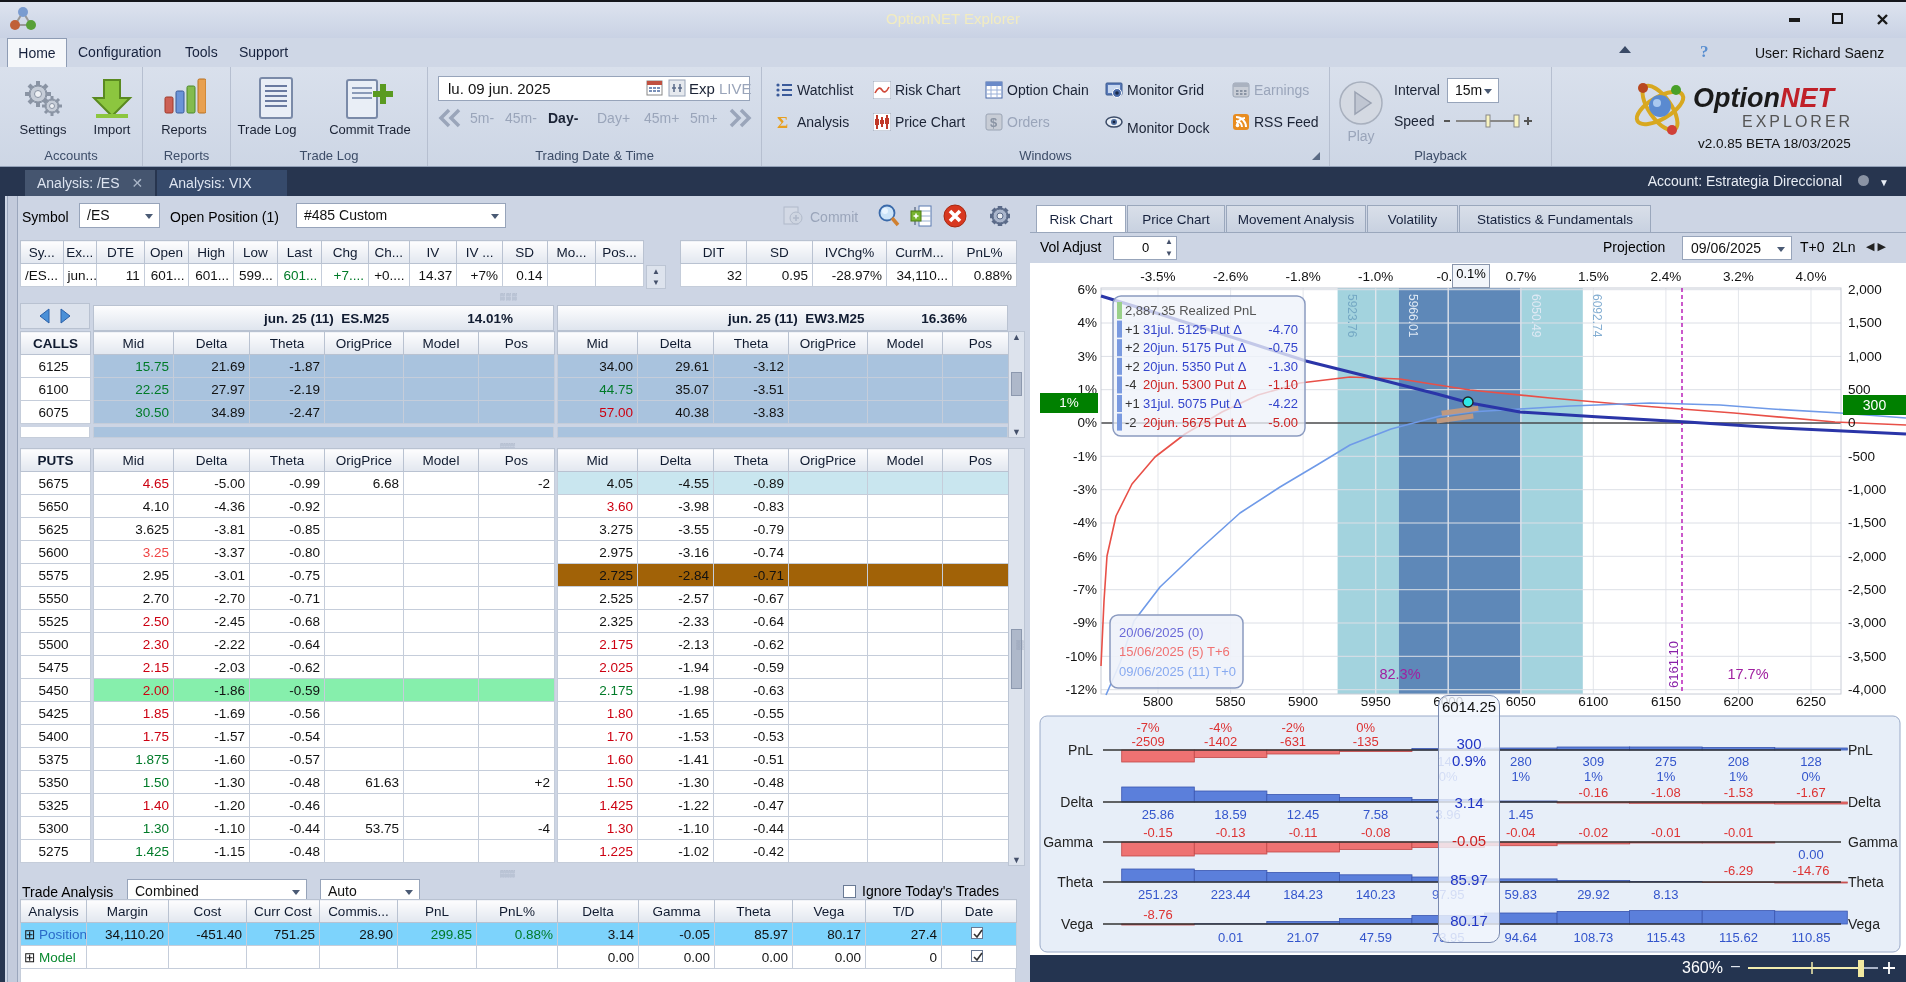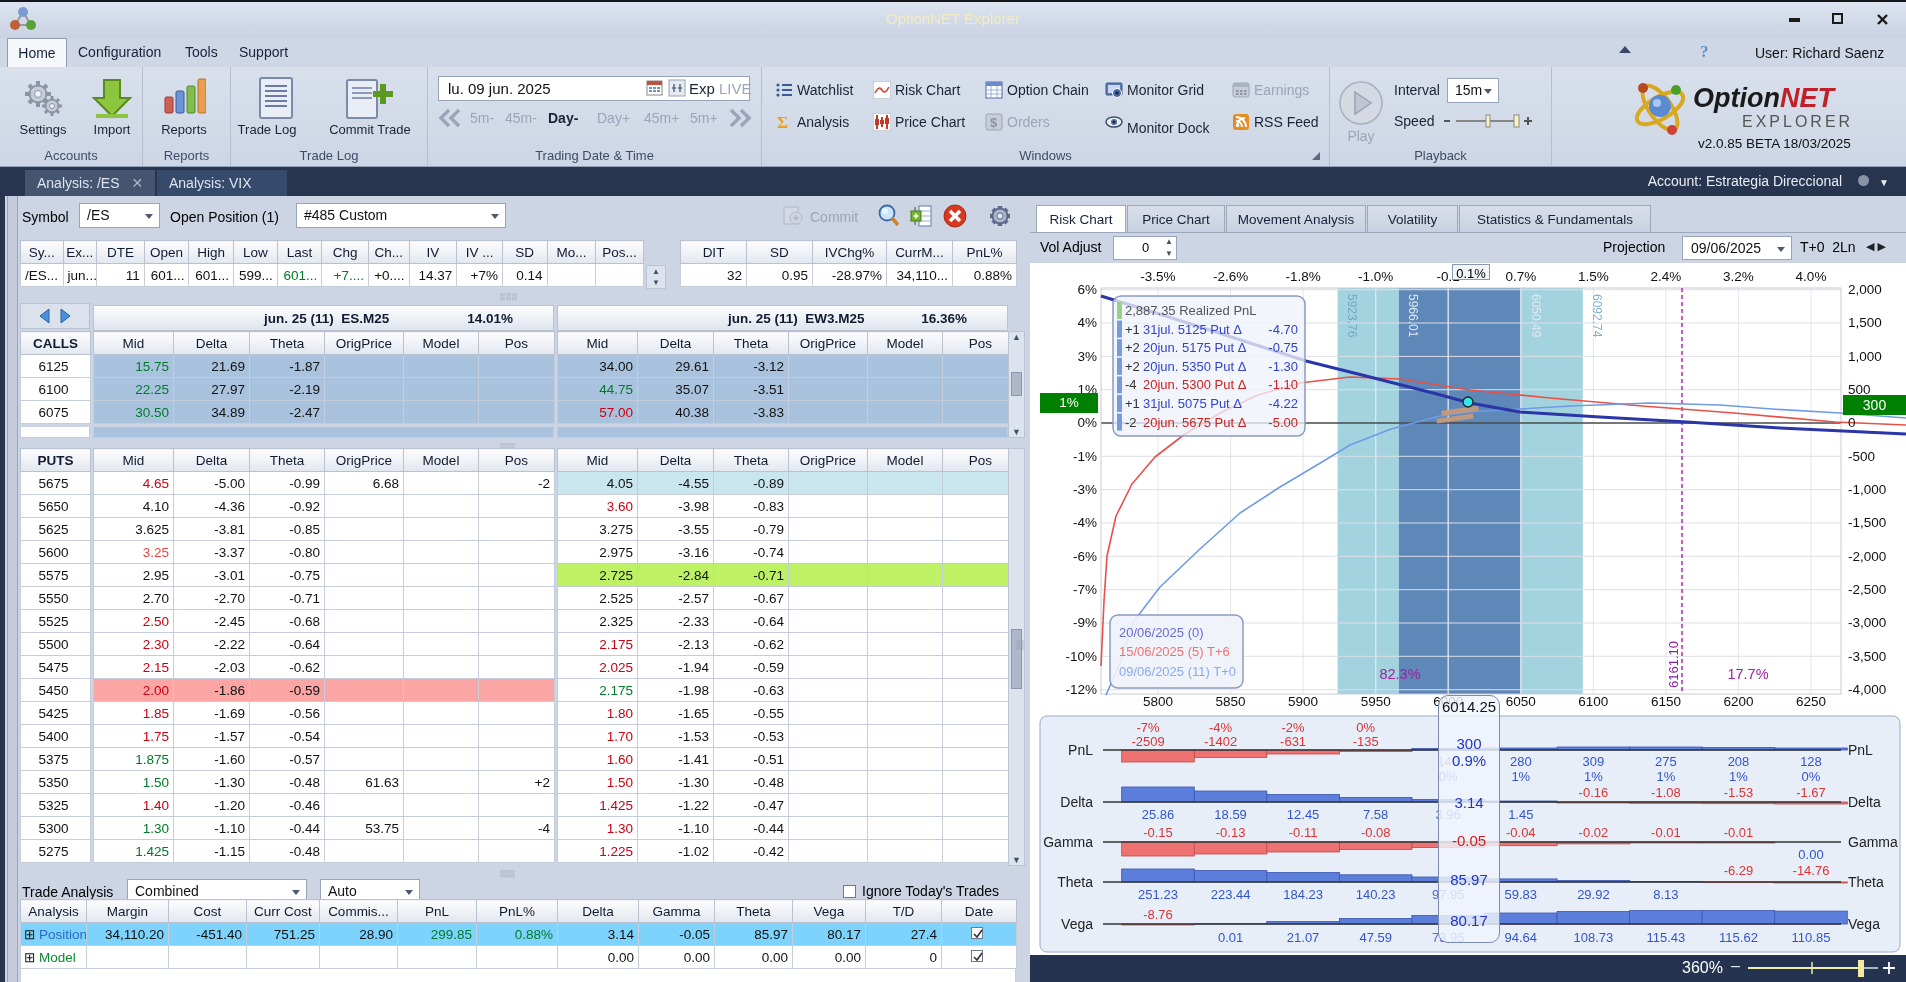--- a/index.html
+++ b/index.html
@@ -643,21 +643,21 @@
         <td style="color:#111;"></td>
       </tr>
 <tr style="background:#fff;">
         <td style="color:#cc0011;">2.15</td>
         <td style="color:#111;">-2.03</td>
         <td style="color:#111;">-0.62</td>
         <td style="color:#111;"></td>
         <td style="color:#111;"></td>
         <td style="color:#111;"></td>
       </tr>
-<tr style="background:#fca5a5;margin-top:12px;">
+<tr style="background:#86efac;margin-top:12px;">
         <td style="color:#cc0011;">2.00</td>
         <td style="color:#111;">-1.86</td>
         <td style="color:#111;">-0.59</td>
         <td style="color:#111;"></td>
         <td style="color:#111;"></td>
         <td style="color:#111;"></td>
       </tr>
 <tr style="background:#fff;">
         <td style="color:#cc0011;">1.85</td>
         <td style="color:#111;">-1.69</td>
@@ -751,21 +751,21 @@
         <td></td>
       </tr>
 <tr style="background:#fff;">
         <td style="color:#111;">2.975</td>
         <td style="color:#111;">-3.16</td>
         <td style="color:#111;">-0.74</td>
         <td></td>
         <td></td>
         <td></td>
       </tr>
-<tr style="background:#bef264;">
+<tr style="background:#a16207;">
         <td style="color:#111;">2.725</td>
         <td style="color:#111;">-2.84</td>
         <td style="color:#111;">-0.71</td>
         <td></td>
         <td></td>
         <td></td>
       </tr>
 <tr style="background:#fff;">
         <td style="color:#111;padding-left:36px;">2.525</td>
         <td style="color:#111;">-2.57</td>
@@ -1073,21 +1073,21 @@
     <text x="95" y="163.60000000000002" font-size="13" fill="#333">-2</text>
     <text x="113" y="163.60000000000002" font-size="13" fill="#cc2222">20jun. 5675 Put Δ</text>
     <text x="268" y="163.60000000000002" font-size="13" fill="#cc2222" text-anchor="end">-5.00</text>
     <rect x="80" y="352" width="133" height="73" rx="8" fill="#eef2fa" fill-opacity="0.9" stroke="#8a9ac0" stroke-width="1.5"></rect>
     <text x="89" y="374" font-size="13" fill="#6a6ad8">20/06/2025 (0)</text>
     <text x="89" y="393" font-size="13" fill="#f07272">15/06/2025 (5) T+6</text>
     <text x="89" y="413" font-size="13" fill="#88aaf0">09/06/2025 (11) T+0</text>
   </svg>
 <div class="abs" style="left:1040px;top:393px;width:58px;height:20px;background:#008000;color:#fff;font-size:13.5px;text-align:center;line-height:20px;">1%</div>
 <div class="abs" style="left:1843px;top:395px;width:63px;height:20px;background:#008000;color:#fff;font-size:14px;text-align:center;line-height:20px;">300</div>
-<div class="abs" style="left:1452px;top:264px;width:38px;height:16px;background:#f2f5fa;border:1px solid #8a96ac;font-size:13px;text-align:center;line-height:18px;">0.1%</div>
+<div class="abs" style="left:1452px;top:264px;width:38px;height:24px;background:#f2f5fa;border:1px solid #8a96ac;font-size:13px;text-align:center;line-height:18px;">0.1%</div>
 <svg class="abs" style="left:1030px;top:715px" width="876" height="240" font-family="Liberation Sans, sans-serif">
     <rect x="0" y="0" width="876" height="240" fill="#fff"></rect>
     <rect x="10" y="1" width="860" height="236" rx="7" fill="#e7eef8" stroke="#9aaac8"></rect>
     <rect x="91.7" y="35.0" width="72.6" height="12.0" fill="#ee7272" stroke="#c04848" stroke-width="0.8"></rect>
     <rect x="164.3" y="35.0" width="72.6" height="7.5" fill="#ee7272" stroke="#c04848" stroke-width="0.8"></rect>
     <rect x="236.8" y="35.0" width="72.6" height="4.0" fill="#ee7272" stroke="#c04848" stroke-width="0.8"></rect>
     <rect x="309.4" y="35.0" width="72.6" height="1.5" fill="#ee7272" stroke="#c04848" stroke-width="0.8"></rect>
     <rect x="381.9" y="33.5" width="72.6" height="1.5" fill="#5b7fdb" stroke="#3a55b0" stroke-width="0.8"></rect>
     <rect x="454.5" y="33.0" width="72.6" height="2.0" fill="#5b7fdb" stroke="#3a55b0" stroke-width="0.8"></rect>
     <rect x="527.1" y="32.0" width="72.6" height="3.0" fill="#5b7fdb" stroke="#3a55b0" stroke-width="0.8"></rect>

